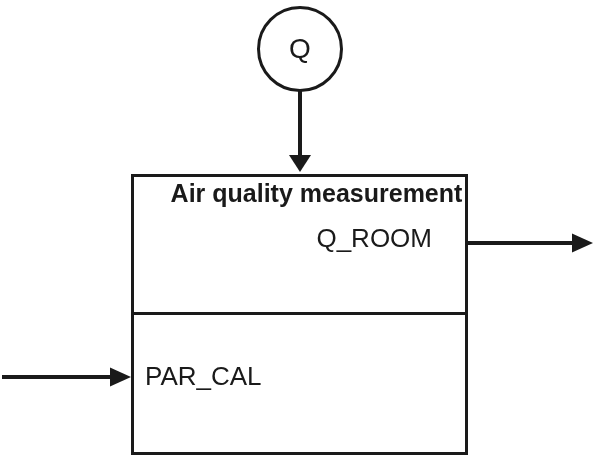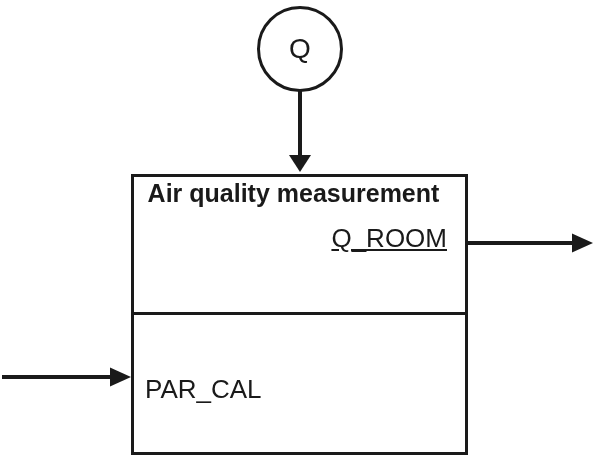--- a/index.html
+++ b/index.html
@@ -64,43 +64,42 @@
   .block-divider {
     position: absolute;
     left: 131px;
     top: 312px;
     width: 337px;
     height: 3px;
     background: #1a1a1a;
   }
   .block-title {
     position: absolute;
-    left: 125px;
+    left: 148px;
     top: 180px;
     width: 337px;
     text-align: center;
     font-size: 25px;
     font-weight: bold;
     line-height: 1.1;
     white-space: nowrap;
   }
   .port-label {
     position: absolute;
     font-size: 26px;
     line-height: 1.1;
     white-space: nowrap;
   }
   .port-label.qroom {
     top: 224px;
-    right: 153px;
+    right: 168px;
     text-align: right;
-    text-decoration: underline;
   }
   .port-label.parcal {
-    top: 375px;
+    top: 362px;
     left: 145px;
     text-align: center;
   }
   .arrow-label {
     position: absolute;
     left: 509px;
     top: 205px;
     font-size: 27px;
     font-style: italic;
     line-height: 1.1;

